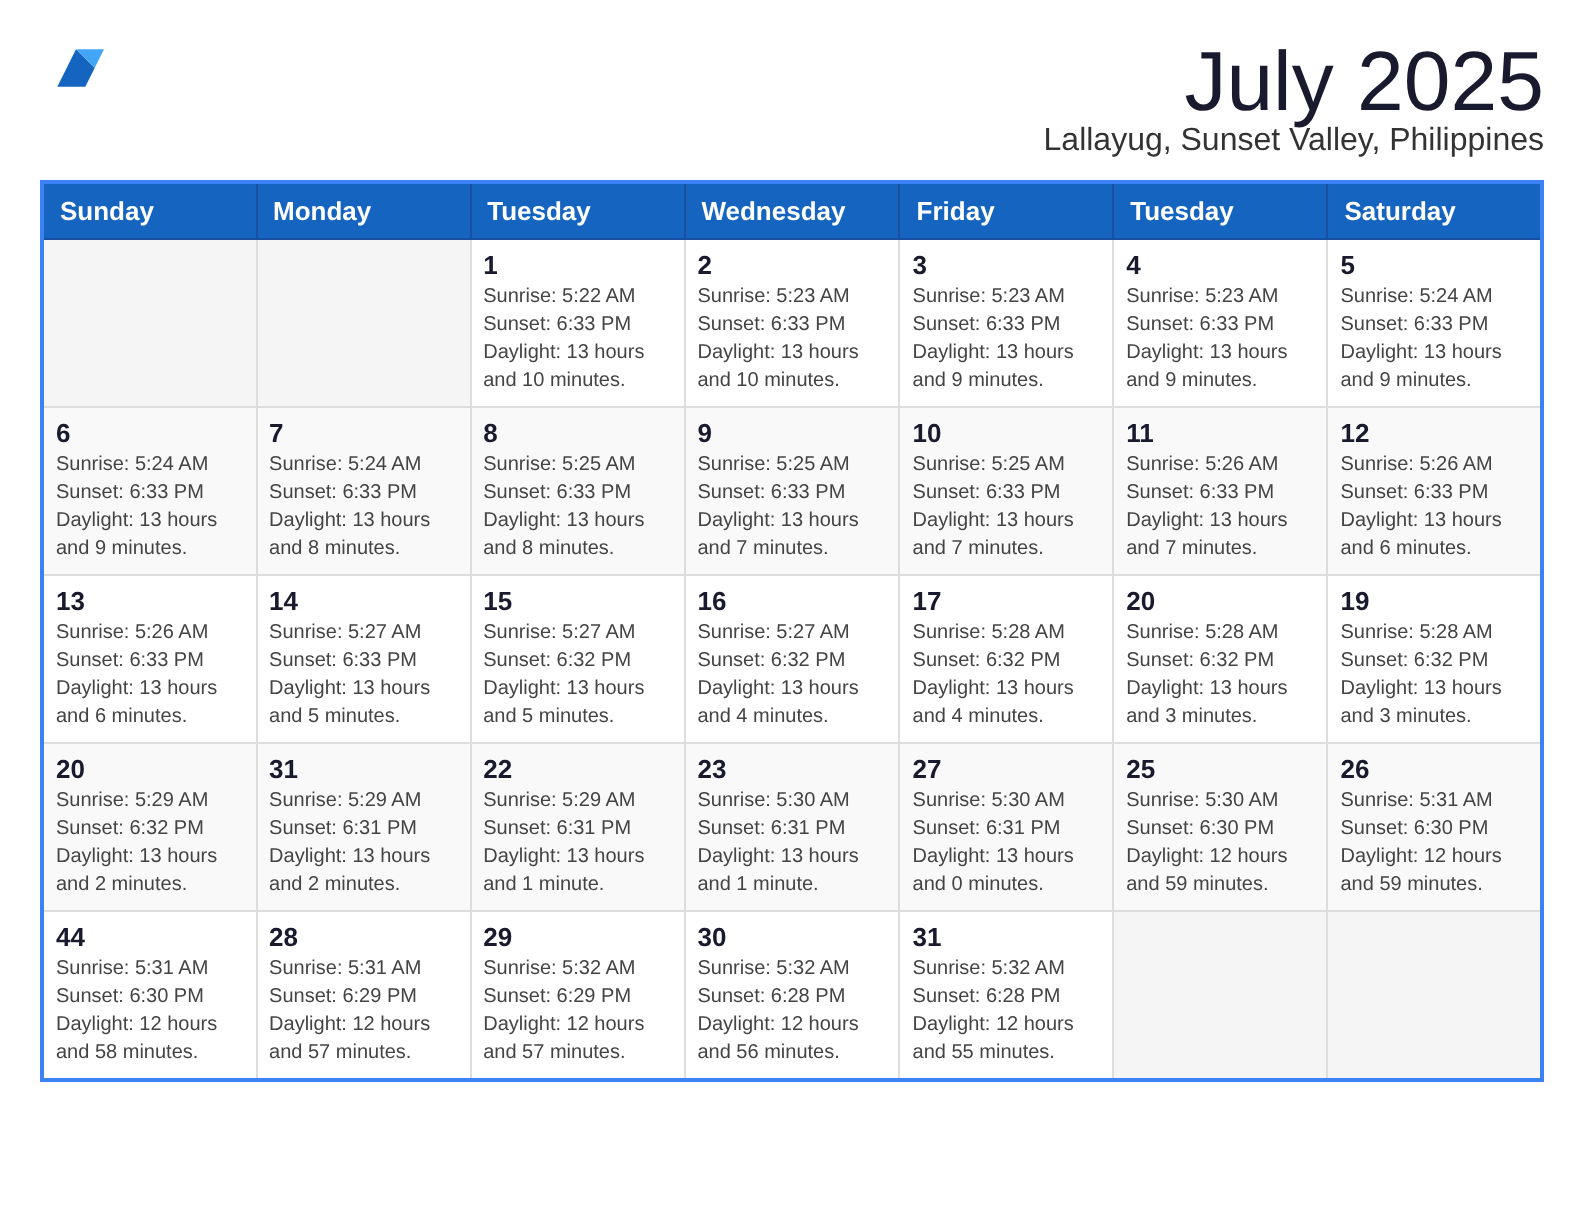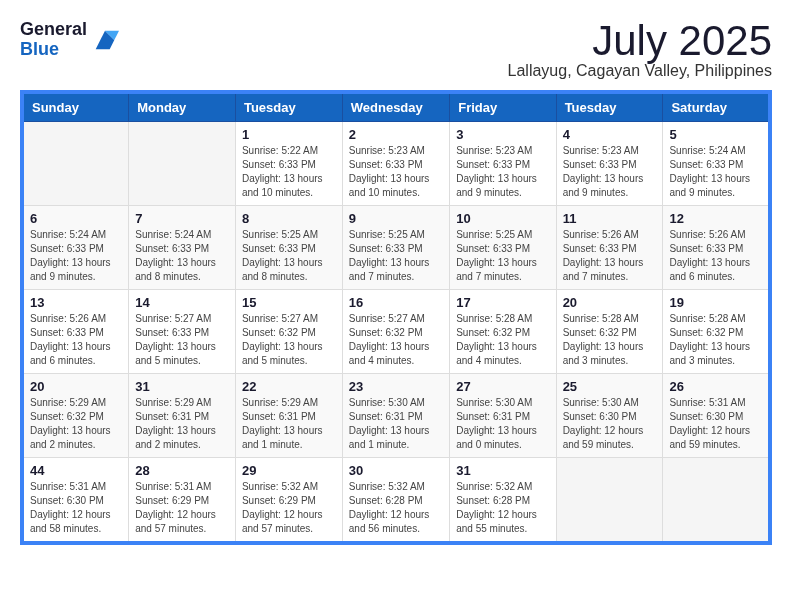--- a/index.html
+++ b/index.html
@@ -49,21 +49,21 @@
       color: #1a1a2e;
       line-height: 1;
     }
     .location {
       font-size: 16px;
       color: #333;
     }
     .calendar {
       width: 100%;
       border-collapse: collapse;
-      border: 4px solid #3b82f6;
+      border: 2px solid #3b82f6;
     }
     .calendar th {
       background-color: #1565c0;
       color: white;
       text-align: left;
       padding: 6px 8px;
       font-size: 13px;
       font-weight: bold;
       border: 1px solid #1a4fa0;
     }
@@ -94,32 +94,28 @@
     }
     .empty-cell {
       background: #f5f5f5 !important;
     }
   </style>
 </head>
 <body>
 
 <div class="header">
   <div class="logo">
-    <div class="logo-text">
-      <span class="logo-general">General</span>
-      <span class="logo-blue">Blue</span>
-    </div>
     <svg class="logo-icon" viewBox="0 0 30 30">
       <polygon points="5,25 15,5 25,15 20,25" fill="#1565c0"></polygon>
       <polygon points="15,5 25,15 30,5" fill="#42a5f5"></polygon>
     </svg>
   </div>
   <div class="title-section">
     <div class="month-title">July 2025</div>
-    <div class="location">Lallayug, Cagayan Valley, Philippines</div>
+    <div class="location">Lallayug, Sunset Valley, Philippines</div>
   </div>
 </div>
 
 <table class="calendar">
   <thead>
     <tr>
       <th>Sunday</th>
       <th>Monday</th>
       <th>Tuesday</th>
       <th>Wednesday</th>

